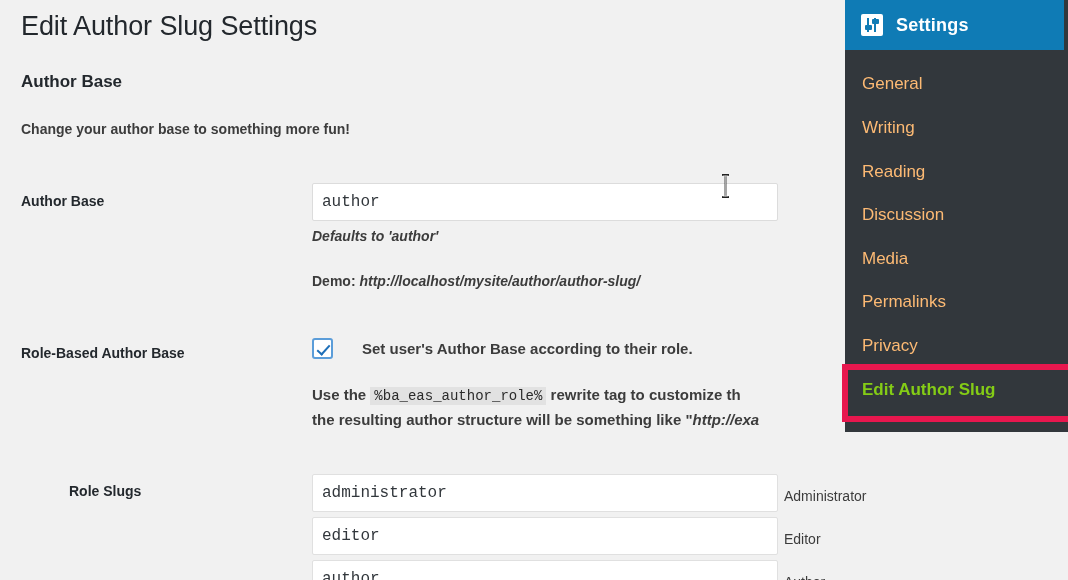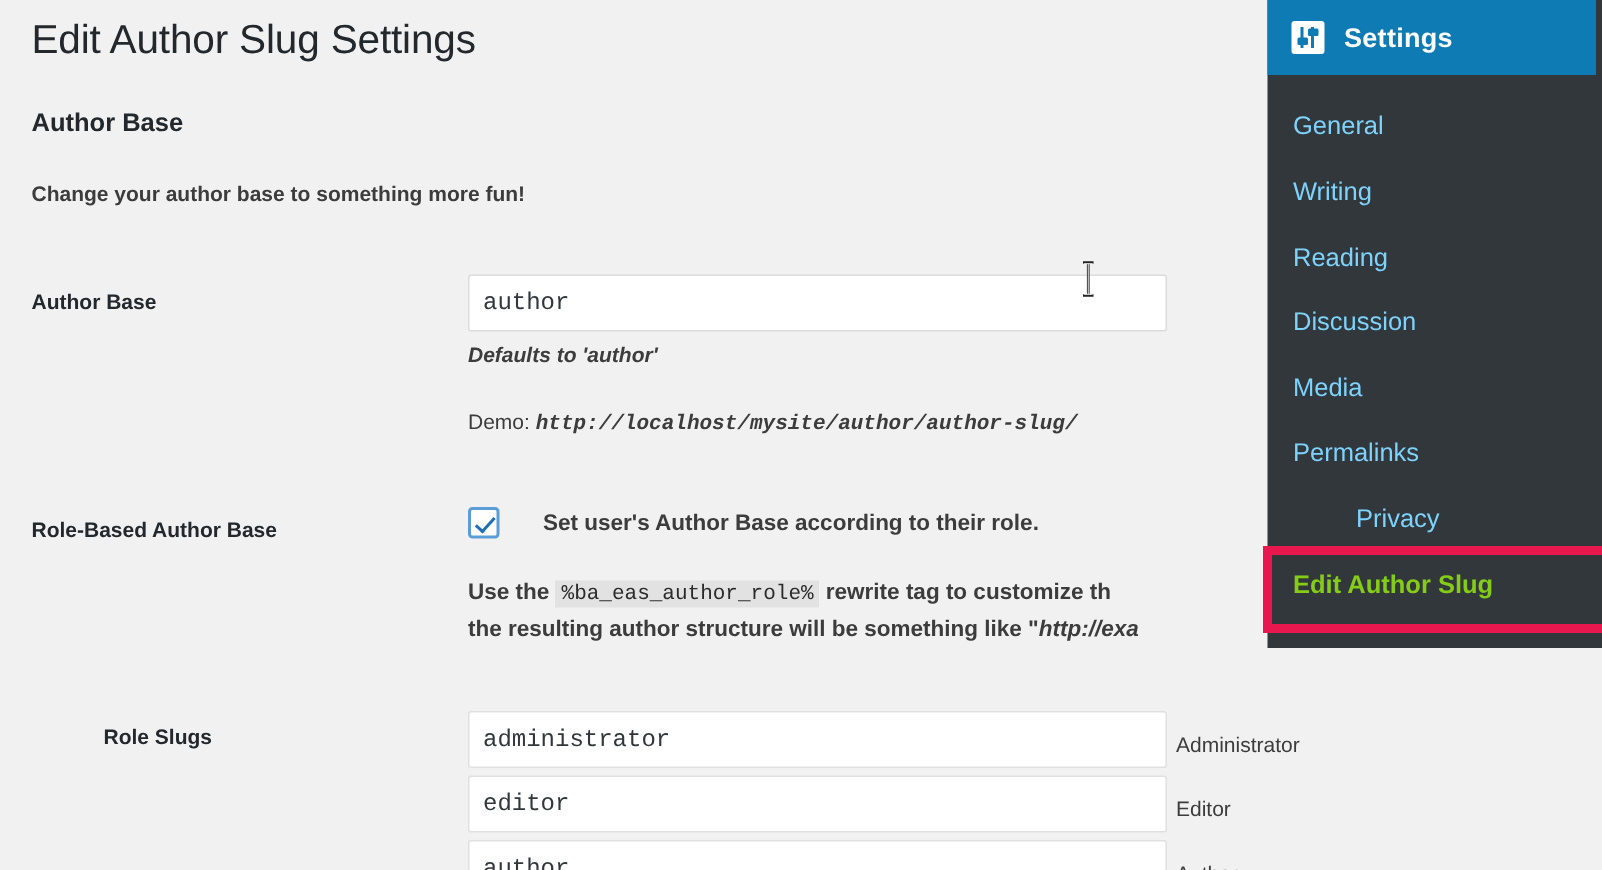--- a/index.html
+++ b/index.html
@@ -92,26 +92,25 @@
   }
 
   .demo-line {
     position: absolute;
     left: 312px;
     font-size: 14px;
     color: #3c3c3c;
     white-space: nowrap;
   }
   .demo-line .demo-label {
-    font-weight: normal;
+    font-weight: bold;
   }
   .demo-line .demo-url {
     font-style: italic;
     font-weight: bold;
-    font-family: Liberation Mono, monospace;
   }
 
   
   #checkbox-row {
     position: absolute;
     left: 312px;
     top: 338px;
     display: flex;
     align-items: center;
   }
@@ -255,21 +254,21 @@
     width: 223px;
     height: 43px;
     display: flex;
     align-items: center;
     cursor: pointer;
     box-sizing: border-box;
   }
   .sidebar-item .sidebar-item-label {
     margin-left: 17px;
     font-size: 17px;
-    color: #7dd3fc;
+    color: #fdba74;
     white-space: nowrap;
   }
   .sidebar-item.current .sidebar-item-label {
     color: #84cc16;
     font-weight: bold;
   }
 
   
   #highlight-box {
     position: absolute;
@@ -359,21 +358,21 @@
   </div>
   <div class="sidebar-item" style="top:193px;">
     <span class="sidebar-item-label">Discussion</span>
   </div>
   <div class="sidebar-item" style="top:237px;">
     <span class="sidebar-item-label">Media</span>
   </div>
   <div class="sidebar-item" style="top:280px;">
     <span class="sidebar-item-label">Permalinks</span>
   </div>
-  <div class="sidebar-item" style="top:324px;padding-left:42px;">
+  <div class="sidebar-item" style="top:324px;">
     <span class="sidebar-item-label">Privacy</span>
   </div>
   <div class="sidebar-item current" style="top:368px;">
     <span class="sidebar-item-label">Edit Author Slug</span>
   </div>
 
 </div>
 
 <div id="highlight-box"></div>
 

